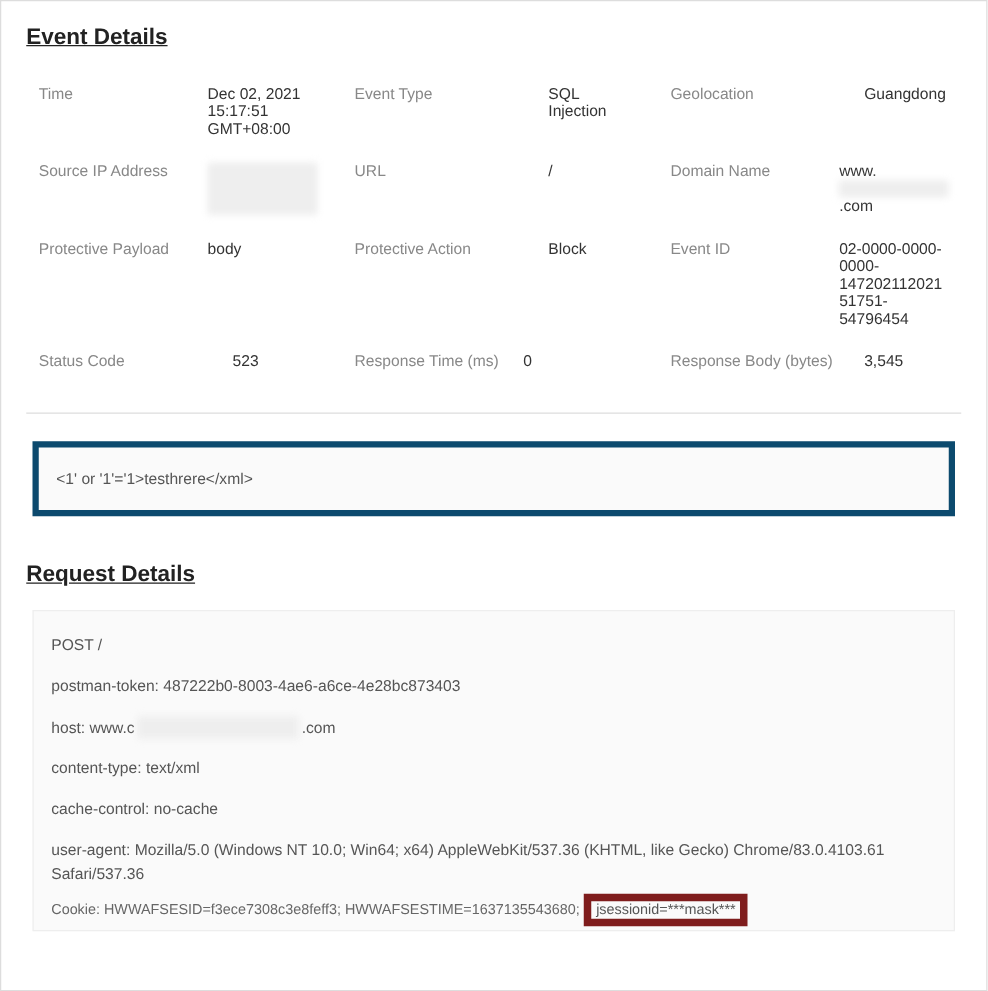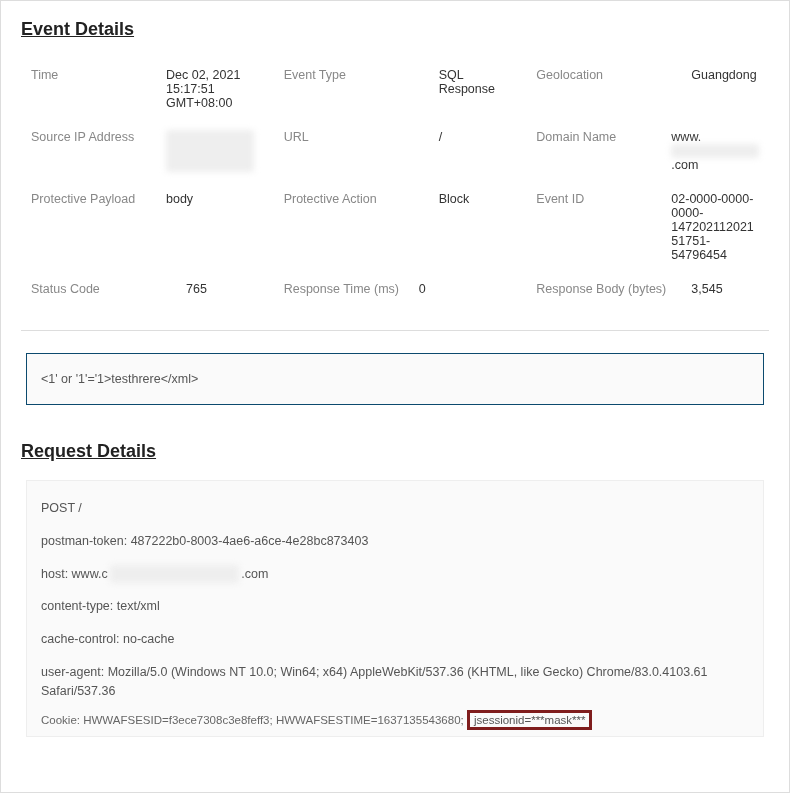--- a/index.html
+++ b/index.html
@@ -63,21 +63,21 @@
       color: #eee;
       border-radius: 2px;
     }
     .divider {
       border: none;
       border-top: 1px solid #ddd;
       margin: 20px 0 22px 0;
     }
     .code-box {
       background: #fafafa;
-      border: 1px solid #0c4a6e;
+      border: 5px solid #0c4a6e;
       padding: 18px 14px;
       font-size: 12.5px;
       color: #555;
       margin-left: 5px;
       margin-right: 5px;
     }
     .request-box {
       background: #fafafa;
       border: 1px solid #eee;
       padding: 18px 14px 10px 14px;
@@ -94,21 +94,21 @@
     .request-line .blurred {
       padding: 0 28px;
       margin: 0 2px;
     }
     .cookie-line {
       font-size: 11.5px;
       color: #666;
       margin-top: 8px;
     }
     .highlight-box {
-      border: 3px solid #7f1d1d;
+      border: 6px solid #7f1d1d;
       padding: 1px 4px;
       color: #555;
     }
     .section-spacer {
       height: 18px;
     }
   </style>
 </head>
 <body>
 
@@ -117,21 +117,21 @@
   <div class="section-title">Event Details</div>
 
   <div class="details-grid">
 
     <div class="detail-row detail-left">
       <div class="detail-label">Time</div>
       <div class="detail-value">Dec 02, 2021 15:17:51 GMT+08:00</div>
     </div>
     <div class="detail-row detail-right">
       <div class="detail-label">Event Type</div>
-      <div class="detail-value">SQL Response</div>
+      <div class="detail-value">SQL Injection</div>
     </div>
 
     <div class="detail-row detail-right">
       <div class="detail-label">Geolocation</div>
       <div class="detail-value">Guangdong</div>
     </div>
     <div class="detail-row detail-left">
       <div class="detail-label">Source IP Address</div>
       <div class="detail-value"><span class="blurred" style="padding:0 35px;">hidden</span></div>
     </div>
@@ -153,21 +153,21 @@
       <div class="detail-label">Protective Action</div>
       <div class="detail-value">Block</div>
     </div>
 
     <div class="detail-row detail-left">
       <div class="detail-label">Event ID</div>
       <div class="detail-value" style="max-width:210px;">02-0000-0000-0000-14720211202151751-54796454</div>
     </div>
     <div class="detail-row detail-right">
       <div class="detail-label">Status Code</div>
-      <div class="detail-value">765</div>
+      <div class="detail-value">523</div>
     </div>
 
     <div class="detail-row detail-left">
       <div class="detail-label">Response Time (ms)</div>
       <div class="detail-value">0</div>
     </div>
     <div class="detail-row detail-right">
       <div class="detail-label">Response Body (bytes)</div>
       <div class="detail-value">3,545</div>
     </div>

